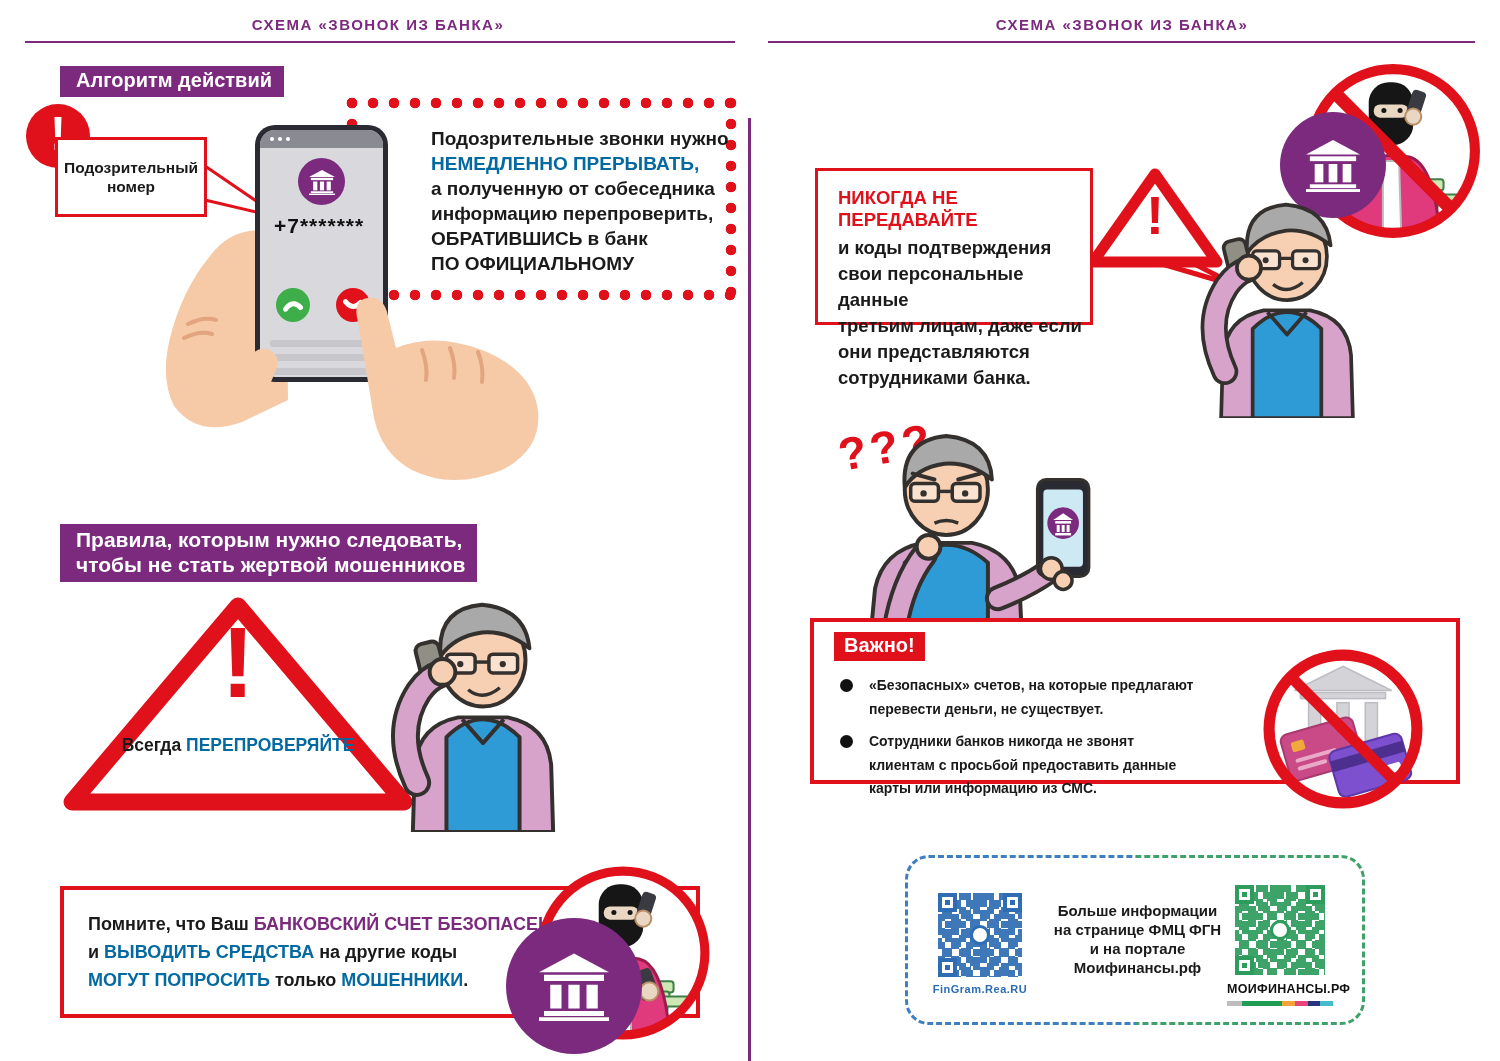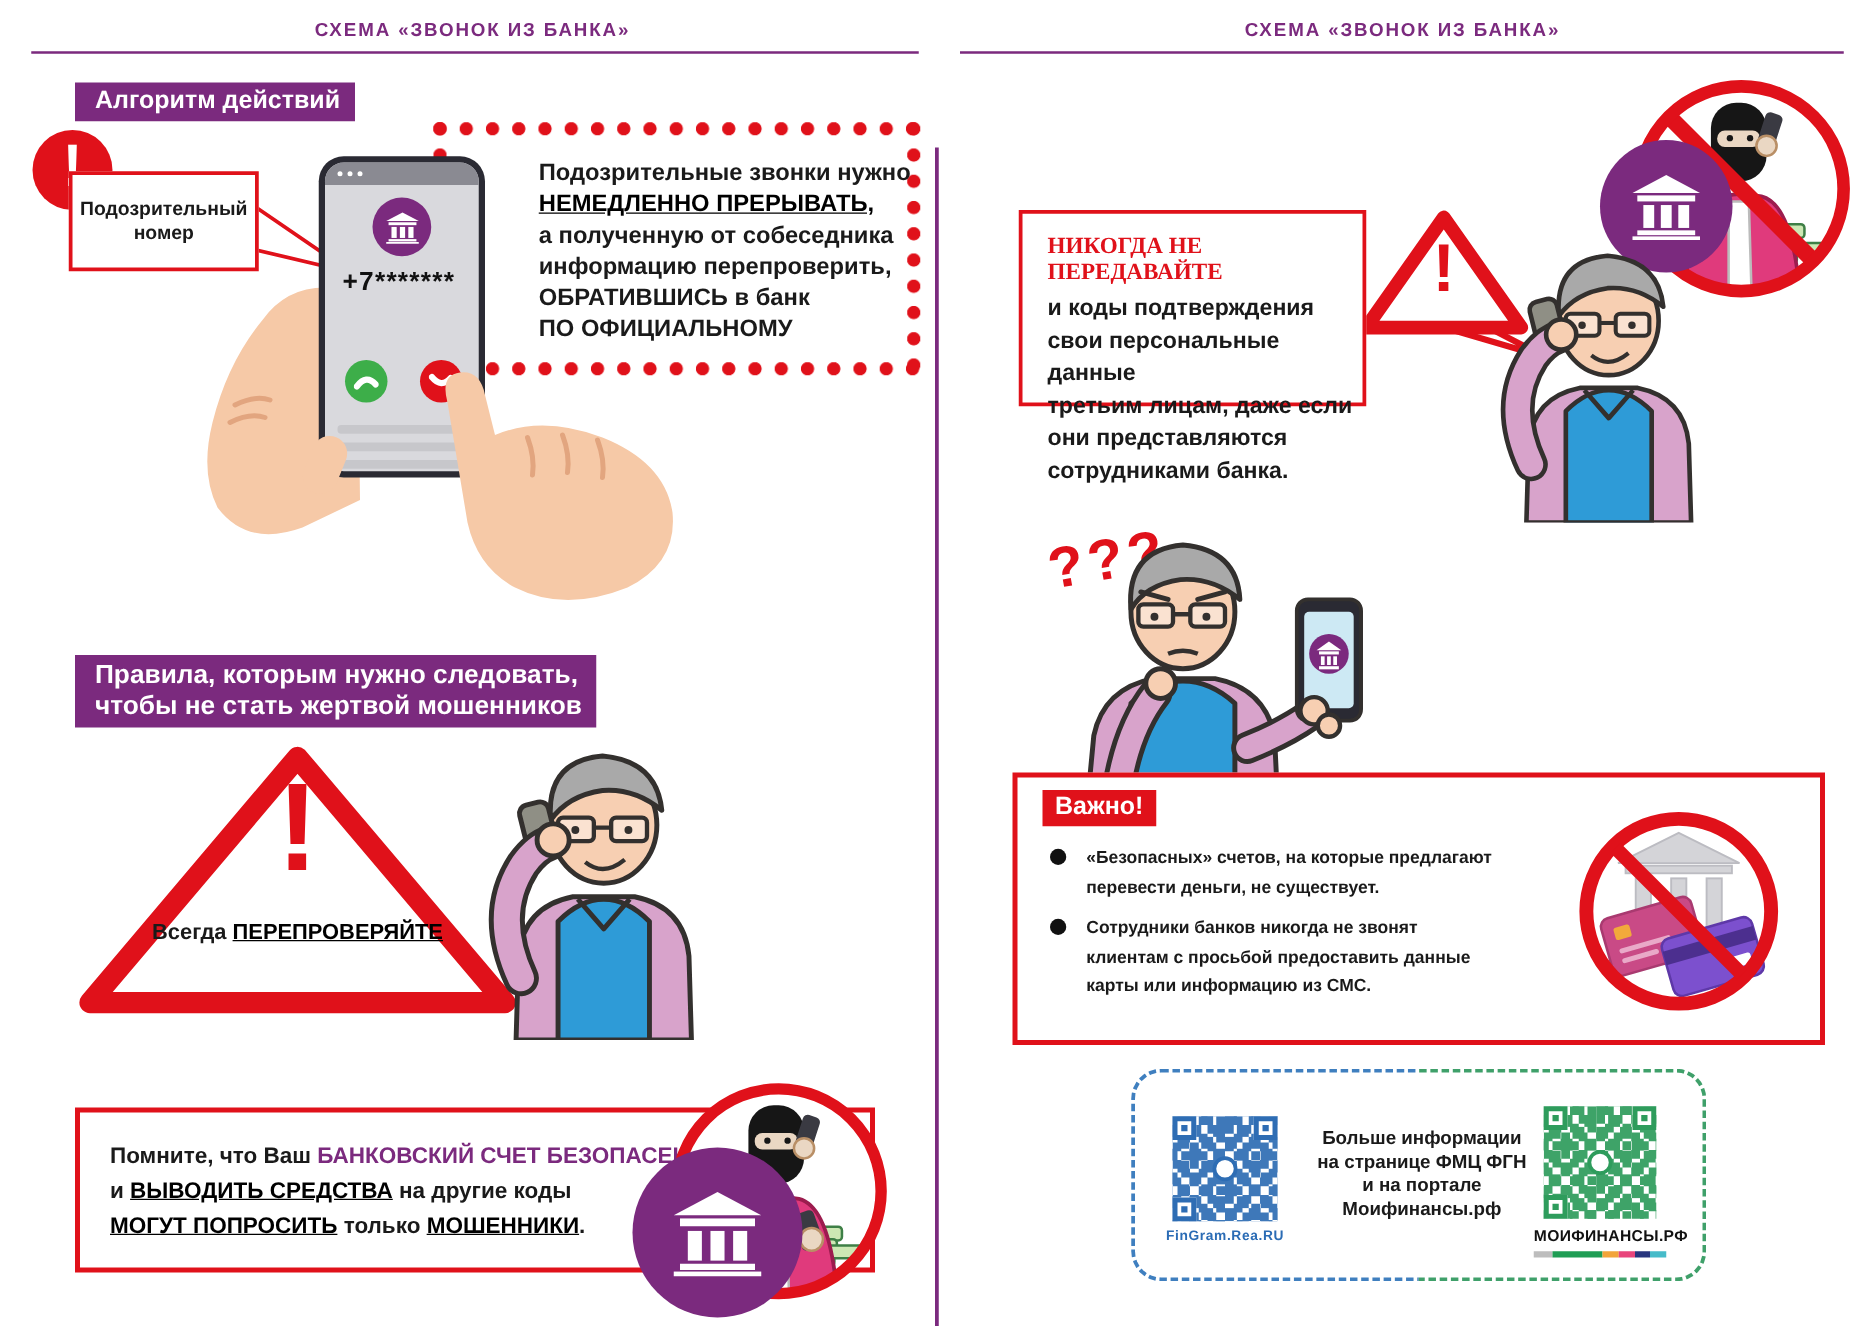--- a/index.html
+++ b/index.html
@@ -23,21 +23,21 @@
 
   
   .dot-h { height:12px;
     background-image:radial-gradient(circle at 6px 6px,#E0111A 5px,transparent 5.6px);
     background-size:21px 12px; background-repeat:repeat-x; }
   .dot-v { width:12px;
     background-image:radial-gradient(circle at 6px 6px,#E0111A 5px,transparent 5.6px);
     background-size:12px 21px; background-repeat:repeat-y; }
 
   .dotted-text { font-size:19px; font-weight:bold; line-height:25px; }
-  .red-t { color:#000000;text-decoration:underline; }
+  .red-t { color:#0369a1; }
   .purple-t { color:#7B2A7E; }
 
   .excl-circle { width:64px; height:64px; border-radius:50%; background:#E0111A;
     color:#fff; font-size:48px; font-weight:800; text-align:center; line-height:60px; }
 
   .callout { width:152px; height:80px; background:#fff; border:3px solid #E0111A;
     display:flex; flex-direction:column; align-items:center; justify-content:center;
     font-size:15.5px; font-weight:bold; z-index:3; line-height:19px; }
 
   
@@ -58,21 +58,21 @@
     background:#C7C7CB; }
 
   
   .tri-excl { text-align:center; color:#E0111A; font-weight:800; }
   .tri-text { text-align:center; font-size:17.5px; font-weight:bold; line-height:24px; }
 
   
   .redbox { background:#fff; border:4px solid #E0111A; }
   .redbox-thin { background:#fff; border:3px solid #E0111A; }
   .reminder-text { font-size:18px; font-weight:bold; line-height:28px; }
-  .never-title { color:#E0111A; font-size:18.5px; font-weight:bold; margin-bottom:4px;font-family:Liberation Serif, serif; }
+  .never-title { color:#E0111A; font-size:18.5px; font-weight:bold; margin-bottom:4px; }
   .never-line { font-size:18.5px; font-weight:bold; line-height:26px; }
 
   .vazhno-label { display:inline-block; background:#E0111A; color:#fff;
     font-size:20px; font-weight:bold; padding:2px 10px 4px 10px; }
   .bullet-row { display:flex; margin-bottom:9px; }
   .bullet-dot { width:13px; height:13px; border-radius:50%; background:#111;
     margin:5px 16px 0 2px; flex:none; }
   .bullet-lines { font-size:14px; font-weight:bold; line-height:23.5px; }
 
   .q-marks { color:#E0111A; font-size:46px; font-weight:800; letter-spacing:4px;
@@ -380,21 +380,21 @@
       <rect x="204" y="90" width="16" height="2.5" fill="#fff"></rect>
       <rect x="205.5" y="94" width="3" height="7" fill="#fff"></rect>
       <rect x="210.5" y="94" width="3" height="7" fill="#fff"></rect>
       <rect x="215.5" y="94" width="3" height="7" fill="#fff"></rect>
       <rect x="204" y="102" width="16" height="2.5" fill="#fff"></rect>
     </g>
     <circle cx="200" cy="138" r="11" fill="#F7CFB2" stroke="#33302e" stroke-width="3.5"></circle>
     <circle cx="212" cy="150" r="9" fill="#F7CFB2" stroke="#33302e" stroke-width="3.5"></circle>
   </svg>
 
-  <div class="abs redbox" style="left:810px; top:618px; width:650px; height:218px; z-index:1;">
+  <div class="abs redbox" style="left:810px; top:618px; width:650px; height:166px; z-index:1;">
     <div class="vazhno-label" style="position:absolute; left:20px; top:10px;">Важно!</div>
     <div style="position:absolute; left:24px; top:52px; width:480px;">
       <div class="bullet-row">
         <span class="bullet-dot"></span>
         <div class="bullet-lines">
           <div>«Безопасных» счетов, на которые предлагают</div>
           <div>перевести деньги, не существует.</div>
         </div>
       </div>
       <div class="bullet-row">

